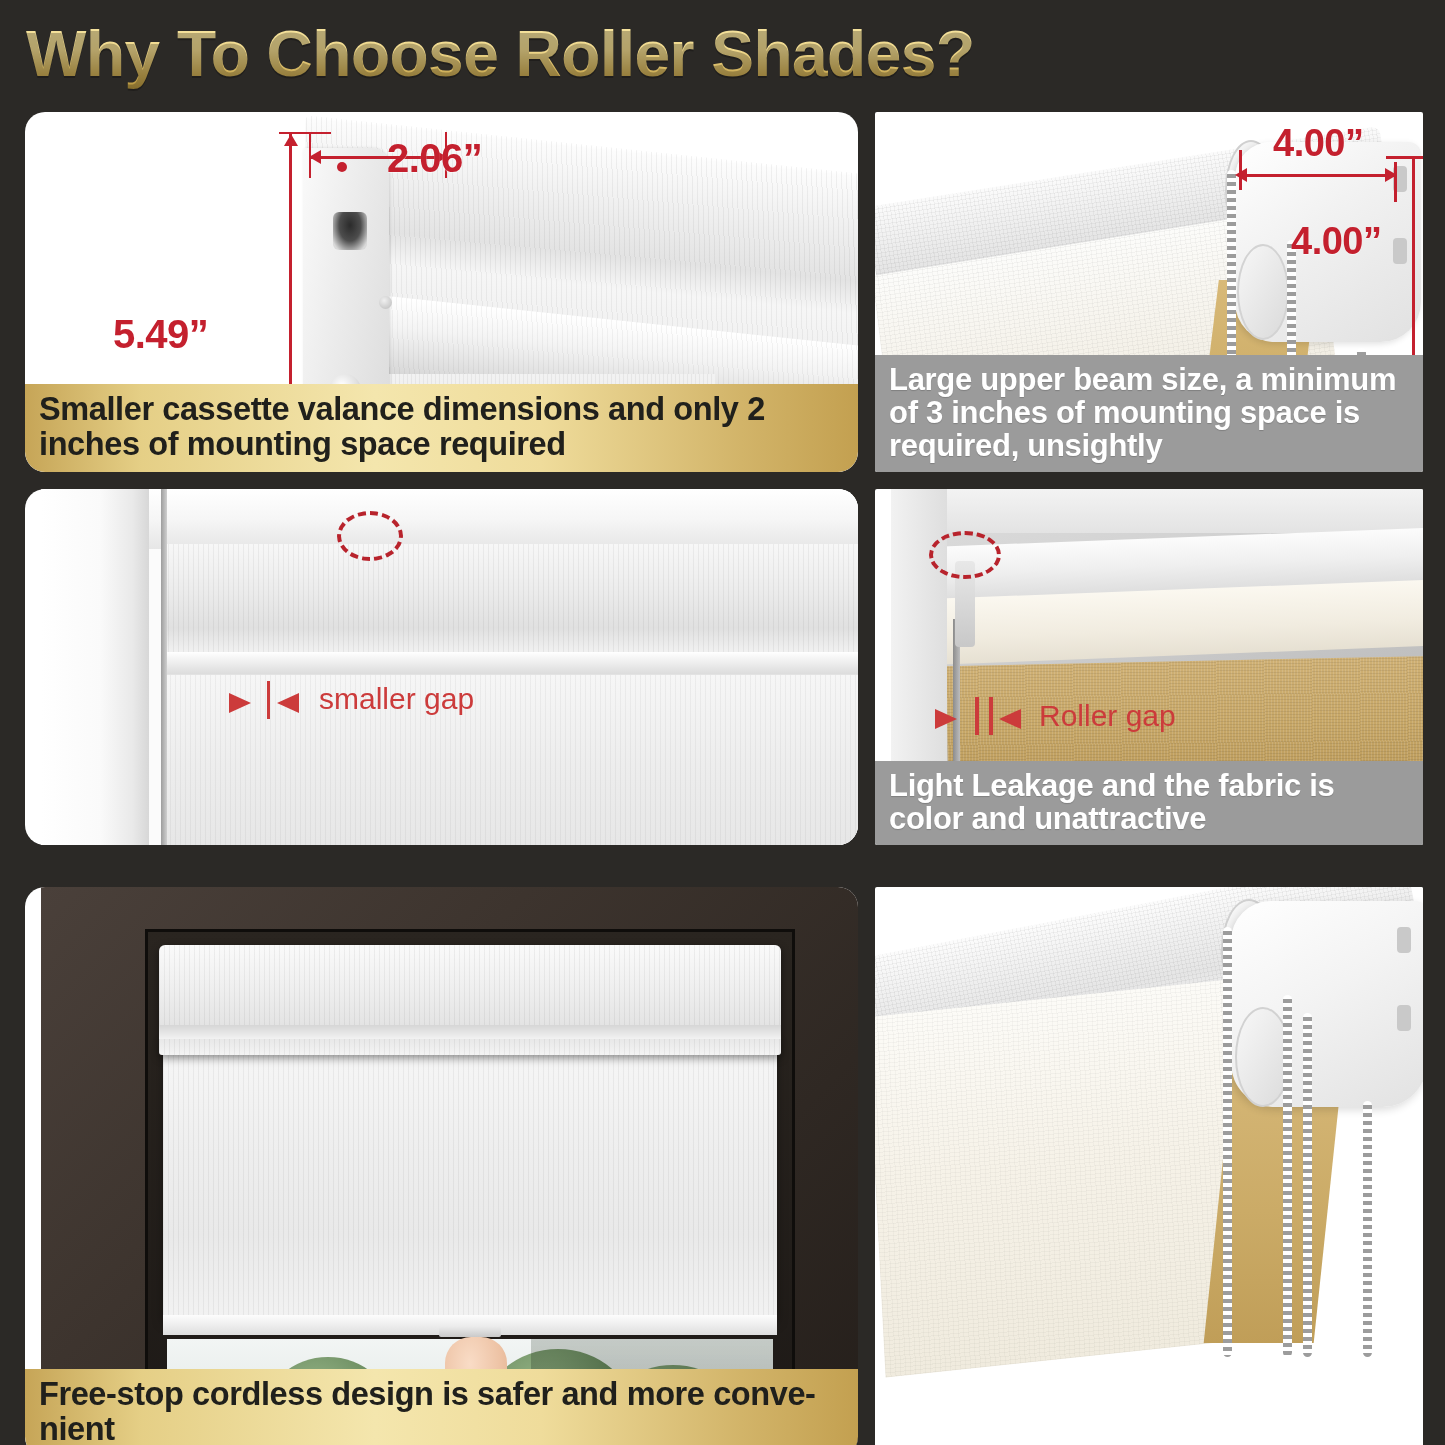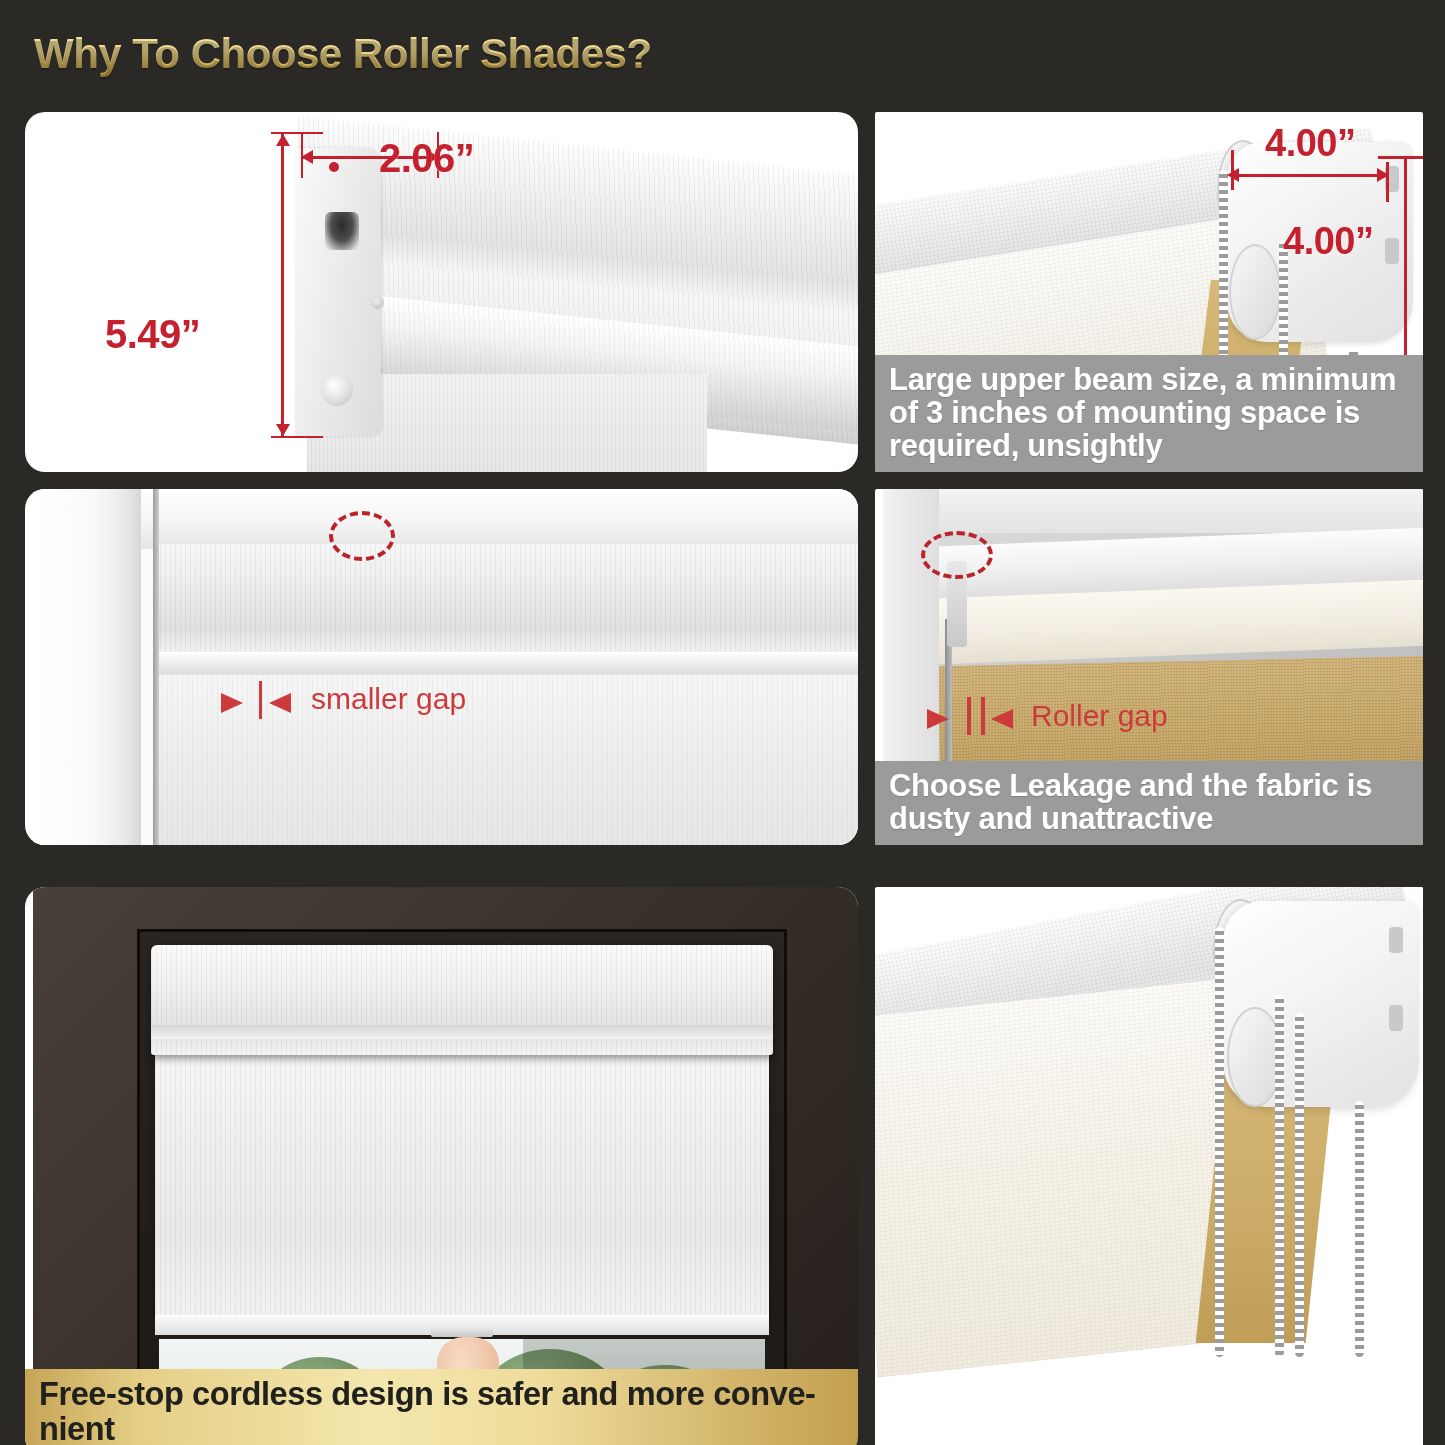--- a/index.html
+++ b/index.html
@@ -14,22 +14,22 @@
   }
 
   
   .title-bar {
     position: absolute;
     left: 0; top: 0;
     width: 1445px; height: 108px;
     display: flex; align-items: center;
   }
   .title-text {
-    margin-left: 34px;
-    font-size: 42px;
+    margin-left: 26px;
+    font-size: 64px;
     font-weight: bold;
     letter-spacing: -0.5px;
     font-family: "Liberation Sans", sans-serif;
     background: linear-gradient(180deg, #f7e6a4 0%, #f0d98d 45%, #cbab54 78%, #b08f38 100%);
     -webkit-background-clip: text;
     background-clip: text;
     color: transparent;
     -webkit-text-fill-color: transparent;
     text-shadow: 0 2px 0 rgba(0,0,0,0.25);
   }
@@ -37,21 +37,21 @@
   
   .panel { position: absolute; overflow: hidden; background: #fff; }
 
   .panel.left  { left: 25px; width: 833px; border-radius: 20px; }
   .panel.right { left: 875px; width: 548px; border-radius: 2px; }
 
   .row1 { top: 112px; height: 360px; }
   .row2 { top: 489px; height: 356px; }
   .row3 { top: 862px; height: 570px; margin-top: 25px; }
 
-  .panel .photo { position: absolute; left: 8px; top: 0; width: 100%; height: 100%; }
+  .panel .photo { position: absolute; left: 16px; top: 0; width: 100%; height: 100%; }
 
   
   .caption {
     position: absolute;
     left: 0; bottom: 0; width: 100%;
     padding: 8px 14px 10px 14px;
     font-weight: bold;
     line-height: 1.07;
     z-index: 30;
   }
@@ -373,20 +373,21 @@
     <div class="arrow" style="left:394px; top:38px; border-top:7px solid transparent; border-bottom:7px solid transparent; border-left:12px solid #c4202e;"></div>
     <div class="dim-label" style="left:346px; top:24px; font-size:40px;">2.06”</div>
 
     <div class="dim-line" style="left:248px; top:20px; width:3px; height:306px;"></div>
     <div class="dim-line" style="left:238px; top:20px; width:52px; height:2px;"></div>
     <div class="dim-line" style="left:238px; top:324px; width:52px; height:2px;"></div>
     <div class="arrow" style="left:243px; top:22px; border-left:7px solid transparent; border-right:7px solid transparent; border-bottom:12px solid #c4202e;"></div>
     <div class="arrow" style="left:243px; top:312px; border-left:7px solid transparent; border-right:7px solid transparent; border-top:12px solid #c4202e;"></div>
     <div class="dim-label" style="left:72px; top:200px; font-size:40px;">5.49”</div>
   </div>
+  <div class="caption gold">Smaller cassette valance dimensions and only 2 inches of mounting space required</div>
 </div>
 
 <div class="panel right row1">
   <div class="photo">
     <div class="p2-roll"></div>
     <div class="p2-fabric-white"></div>
     <div class="p2-fabric-tan"></div>
     <div class="p2-roller-end"></div>
     <div class="p2-bracket">
       <div class="p2-bracket-notch" style="right:14px; top:24px;"></div>
@@ -441,21 +442,21 @@
     <div class="p4-gapline"></div>
     <div class="p4-clip"></div>
     <div class="p4-dashed-circle"></div>
 
     <div class="arrow" style="left:44px; top:220px; border-top:10px solid transparent; border-bottom:10px solid transparent; border-left:22px solid #cc3b3b; z-index:22;"></div>
     <div class="arrow" style="left:108px; top:220px; border-top:10px solid transparent; border-bottom:10px solid transparent; border-right:22px solid #cc3b3b; z-index:22;"></div>
     <div class="dim-line" style="left:84px; top:208px; width:4px; height:38px; background:#cc3b3b; z-index:22;"></div>
     <div class="dim-line" style="left:98px; top:208px; width:4px; height:38px; background:#cc3b3b; z-index:22;"></div>
     <div class="gap-label" style="left:148px; top:210px;">Roller gap</div>
   </div>
-  <div class="caption gray">Choose Leakage and the fabric is dusty and unattractive</div>
+  <div class="caption gray">Light Leakage and the fabric is color and unattractive</div>
 </div>
 
 <div class="panel left row3">
   <div class="photo">
     <div class="p5-room"></div>
     <div class="p5-window-frame"></div>
     <div class="p5-sky">
       <div class="p5-tree" style="left:20px; top:34px; width:108px; height:96px;"></div>
       <div class="p5-tree" style="left:96px; top:18px; width:130px; height:118px;"></div>
       <div class="p5-tree" style="left:236px; top:42px; width:92px; height:84px;"></div>

